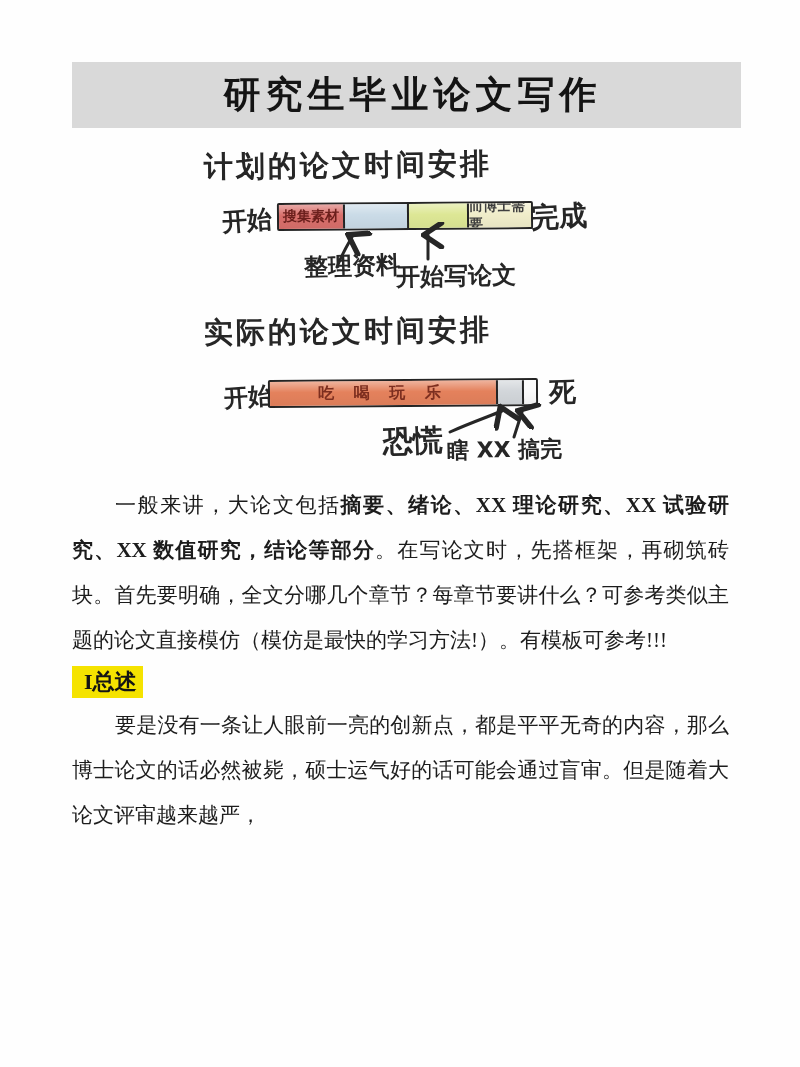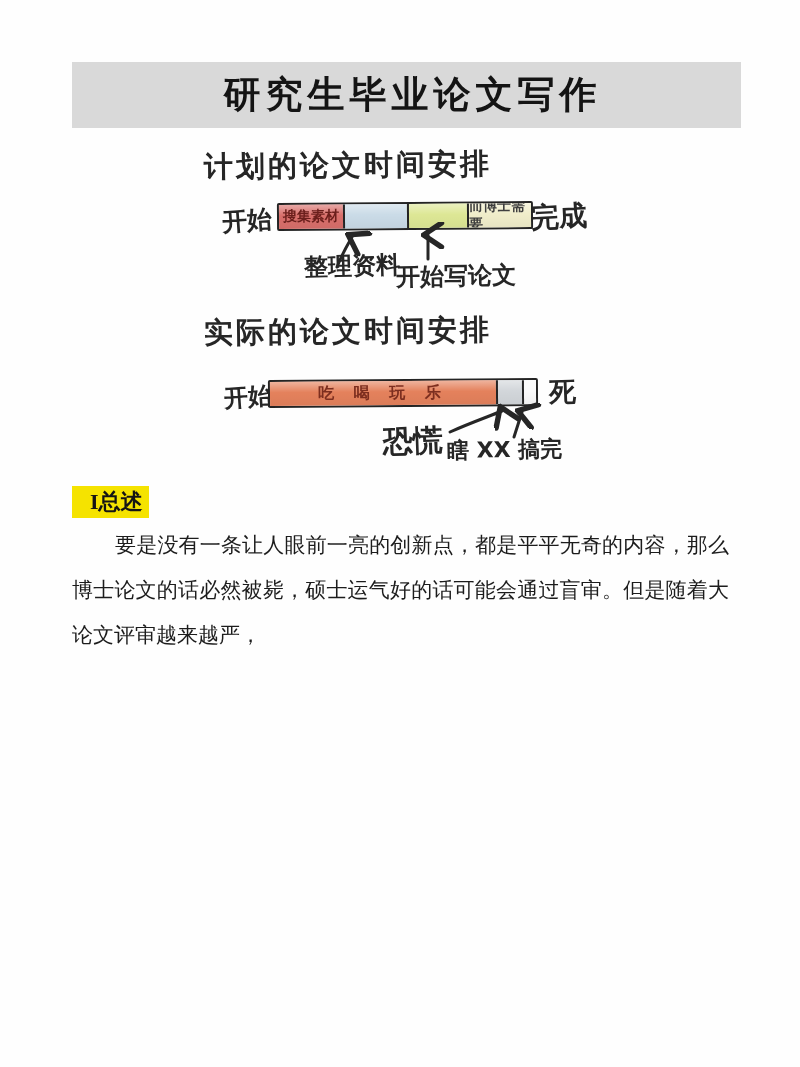--- a/index.html
+++ b/index.html
@@ -63,21 +63,21 @@
   
   .content{
     position:absolute;left:72px;top:483px;width:657px;
     font-size:21px;line-height:45px;text-align:justify;
   }
   .para{margin:0;text-indent:2.05em;}
   .para + .para{margin-top:6px;}
   .h-row{margin:3px 0 5px;line-height:31px;}
   .heading{
     display:inline-block;background:#f5e300;color:#141414;
-    font-weight:700;font-size:22px;padding:0 6px 1px 18px;
+    font-weight:700;font-size:22px;padding:0 6px 1px 12px;
   }
 </style>
 </head>
 <body>
 
 <div class="page">
 
   <header class="banner">
     <h1>研究生毕业论文写作</h1>
   </header>
@@ -118,19 +118,20 @@
         </marker>
       </defs>
       <path d="M337,129 C342,116 348,106 352,99" fill="none" stroke="#262626" stroke-width="3" stroke-linecap="round" marker-end="url(#ah)"></path>
       <path d="M428,121 L428,97" fill="none" stroke="#262626" stroke-width="3" stroke-linecap="round" marker-end="url(#ah)"></path>
       <path d="M450,294 C470,285 490,278 502,273" fill="none" stroke="#262626" stroke-width="3" stroke-linecap="round" marker-end="url(#ah)"></path>
       <path d="M514,299 L522,274" fill="none" stroke="#262626" stroke-width="3" stroke-linecap="round" marker-end="url(#ah)"></path>
     </svg>
   </section>
 
   <main class="content">
+    <p class="para"><span>一般来讲，大论文包括</span><span style="font-weight: 700;">摘要、绪论、XX 理论研究、XX 试验研究、XX 数值研究，结论等部分</span><span>。在写论文时，先搭框架，再砌筑砖块。首先要明确，全文分哪几个章节？每章节要讲什么？可参考类似主题的论文直接模仿（模仿是最快的学习方法!）。有模板可参考!!!</span></p>
     <div class="h-row">
       <span class="heading">I总述</span>
     </div>
     <p class="para"><span>要是没有一条让人眼前一亮的创新点，都是平平无奇的内容，那么博士论文的话必然被毙，硕士运气好的话可能会通过盲审。但是随着大论文评审越来越严，</span></p>
   </main>
 
 </div>
 
 </body></html>

